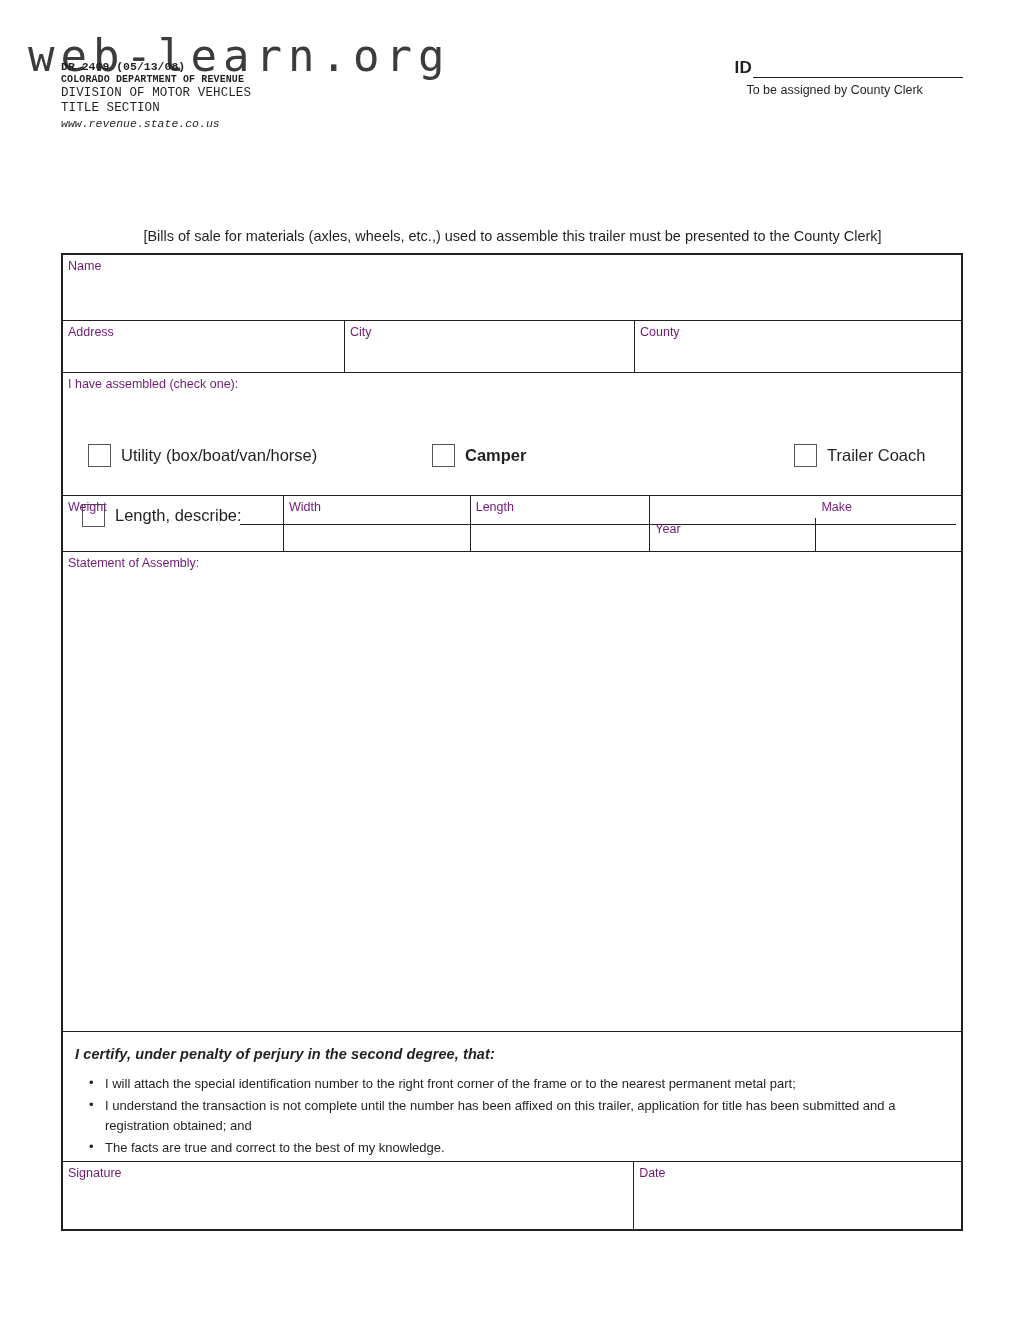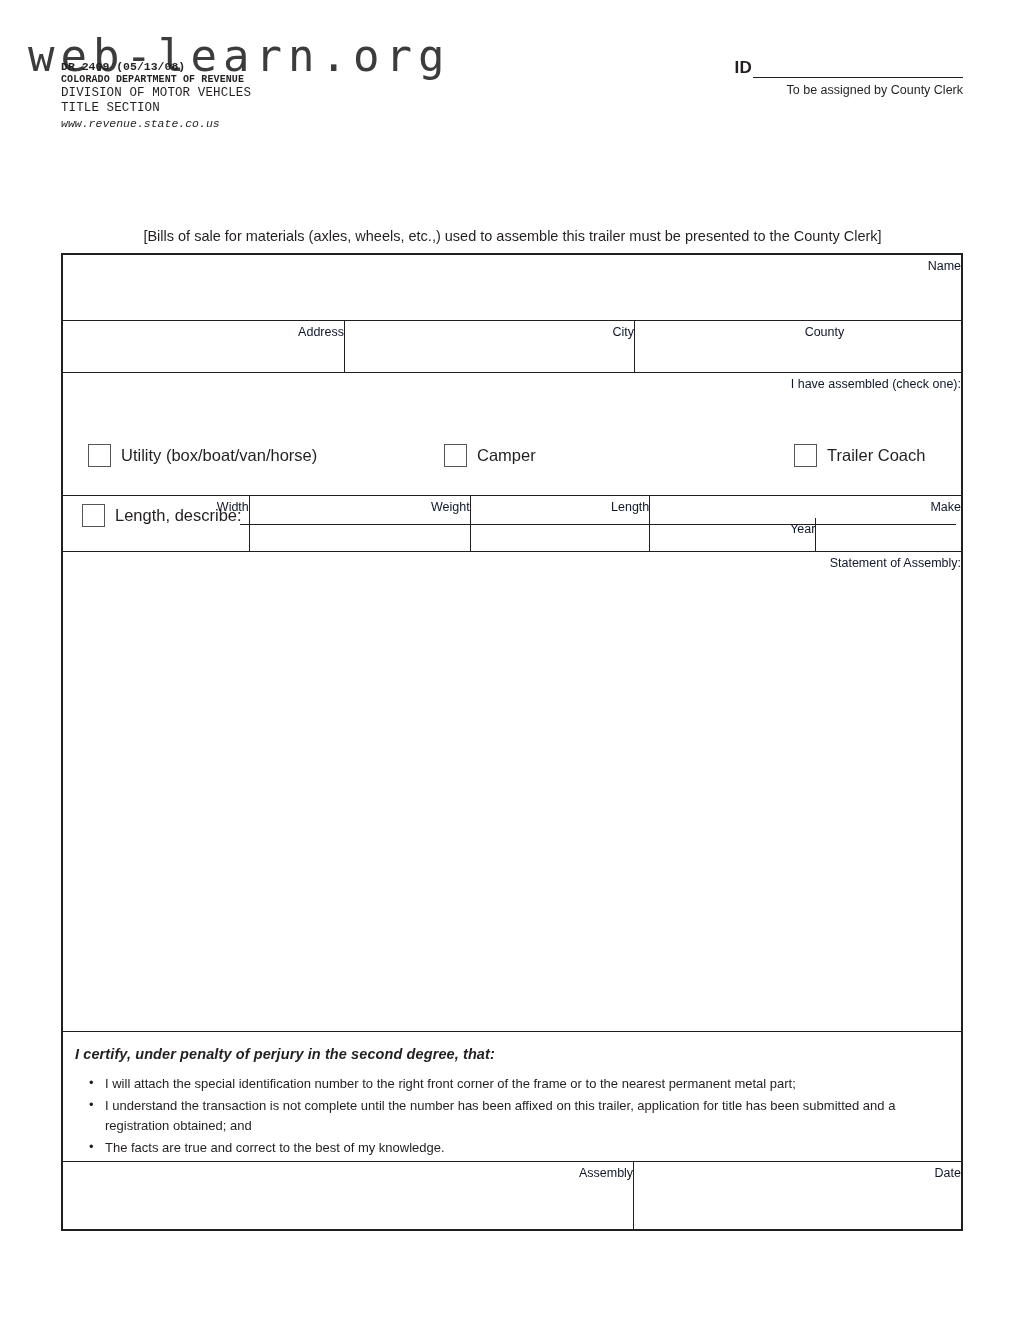--- a/index.html
+++ b/index.html
@@ -46,21 +46,21 @@
   .formno { font-size: 11.5px; font-weight: bold; color: #231f20; }
   .deptline { font-size: 10px; font-weight: bold; letter-spacing: 0.1px; }
   .subline { font-size: 12.5px; letter-spacing: 0.1px; }
   .weburl { font-size: 11.5px; font-style: italic; }
 
   
   .hdr-right {
     position: absolute;
     right: 62px;
     top: 58px;
-    text-align: right;
+    text-align: left;
     z-index: 6;
   }
   .id-row {
     display: flex;
     align-items: flex-end;
     white-space: nowrap;
   }
   .id-label {
     font-size: 17px;
     font-weight: bold;
@@ -133,22 +133,21 @@
   .cell {
     box-sizing: border-box;
     border-right: 1.4px solid #231f20;
     padding: 5px 0 0 5px;
     position: relative;
   }
   .cell:last-child { border-right: none; }
   .cell-label {
     font-size: 12.5px;
     line-height: 1.1;
-    color: #0f172a;
-    text-align: right;
+    color: #701a75;
   }
 
   .row-name  { height: 66px; }
   .row-addr  { height: 52px; }
   .row-check { height: 123px; }
   .row-dims  { height: 56px; }
   .row-stmt  { height: 480px; }
   .row-cert  { height: 130px; }
   .row-sig   { height: 67px; }
 
@@ -157,21 +156,21 @@
     position: relative;
     width: 100%;
     height: 100%;
   }
   .cb-row {
     position: absolute;
     display: flex;
     align-items: center;
   }
   .cb-opt1 { left: 20px;  top: 52px; }
-  .cb-opt2 { left: 376px; top: 52px; }
+  .cb-opt2 { left: 364px; top: 52px; font-weight: bold; }
   .cb-opt3 { left: 726px; top: 52px; }
   .cb-other { left: 14px; top: 112px; }
 
   .checkbox {
     width: 23px;
     height: 23px;
     border: 1.5px solid #55565a;
     background: #ffffff;
     box-sizing: border-box;
     flex: none;
@@ -294,26 +293,26 @@
             <span class="checkbox"></span>
             <span class="cb-text">Length, describe:</span>
           </div>
 
           <div class="other-rule"></div>
         </div>
       </div>
     </div>
 
     <div class="row row-dims">
+      <div class="cell" style="width:24.6%;">
+        <div class="cell-label">Weight</div>
+        <div class="cell-value"></div>
+      </div>
       <div class="cell" style="width:20.8%;">
         <div class="cell-label">Width</div>
-        <div class="cell-value"></div>
-      </div>
-      <div class="cell" style="width:24.6%;">
-        <div class="cell-label">Weight</div>
         <div class="cell-value"></div>
       </div>
       <div class="cell" style="width:20%;">
         <div class="cell-label">Length</div>
         <div class="cell-value"></div>
       </div>
       <div class="cell" style="width:18.5%;margin-top:22px;">
         <div class="cell-label">Year</div>
         <div class="cell-value"></div>
       </div>
@@ -338,21 +337,21 @@
             <li>I will attach the special identification number to the right front corner of the frame or to the nearest permanent metal part;</li>
             <li>I understand the transaction is not complete until the number has been affixed on this trailer, application for title has been submitted and a registration obtained; and</li>
             <li>The facts are true and correct to the best of my knowledge.</li>
           </ul>
         </div>
       </div>
     </div>
 
     <div class="row row-sig">
       <div class="cell" style="width:63.6%;">
-        <div class="cell-label">Assembly</div>
+        <div class="cell-label">Signature</div>
         <div class="cell-value"></div>
       </div>
       <div class="cell" style="width:36.4%;">
         <div class="cell-label">Date</div>
         <div class="cell-value"></div>
       </div>
     </div>
 
   </div>
 </div>

